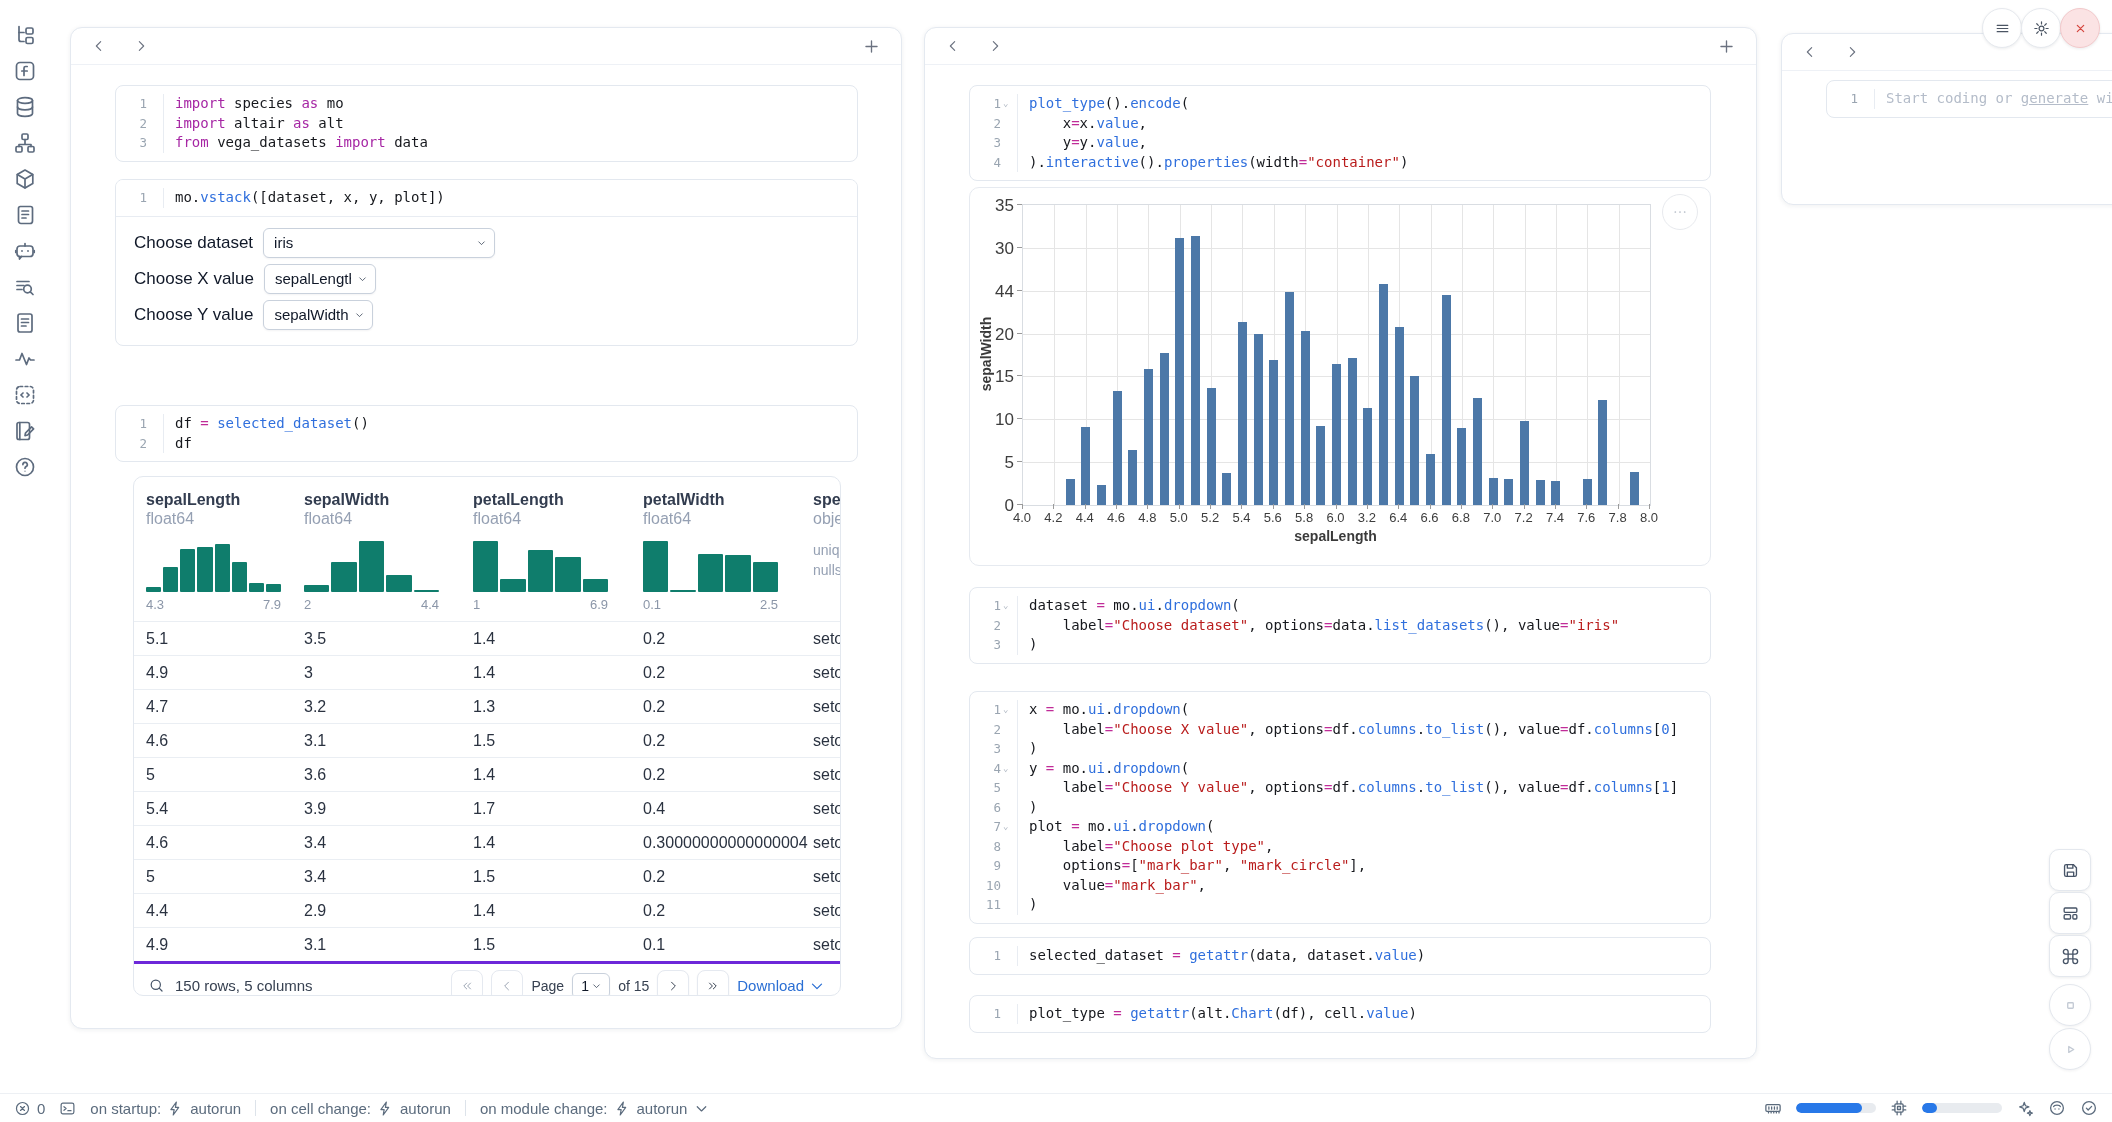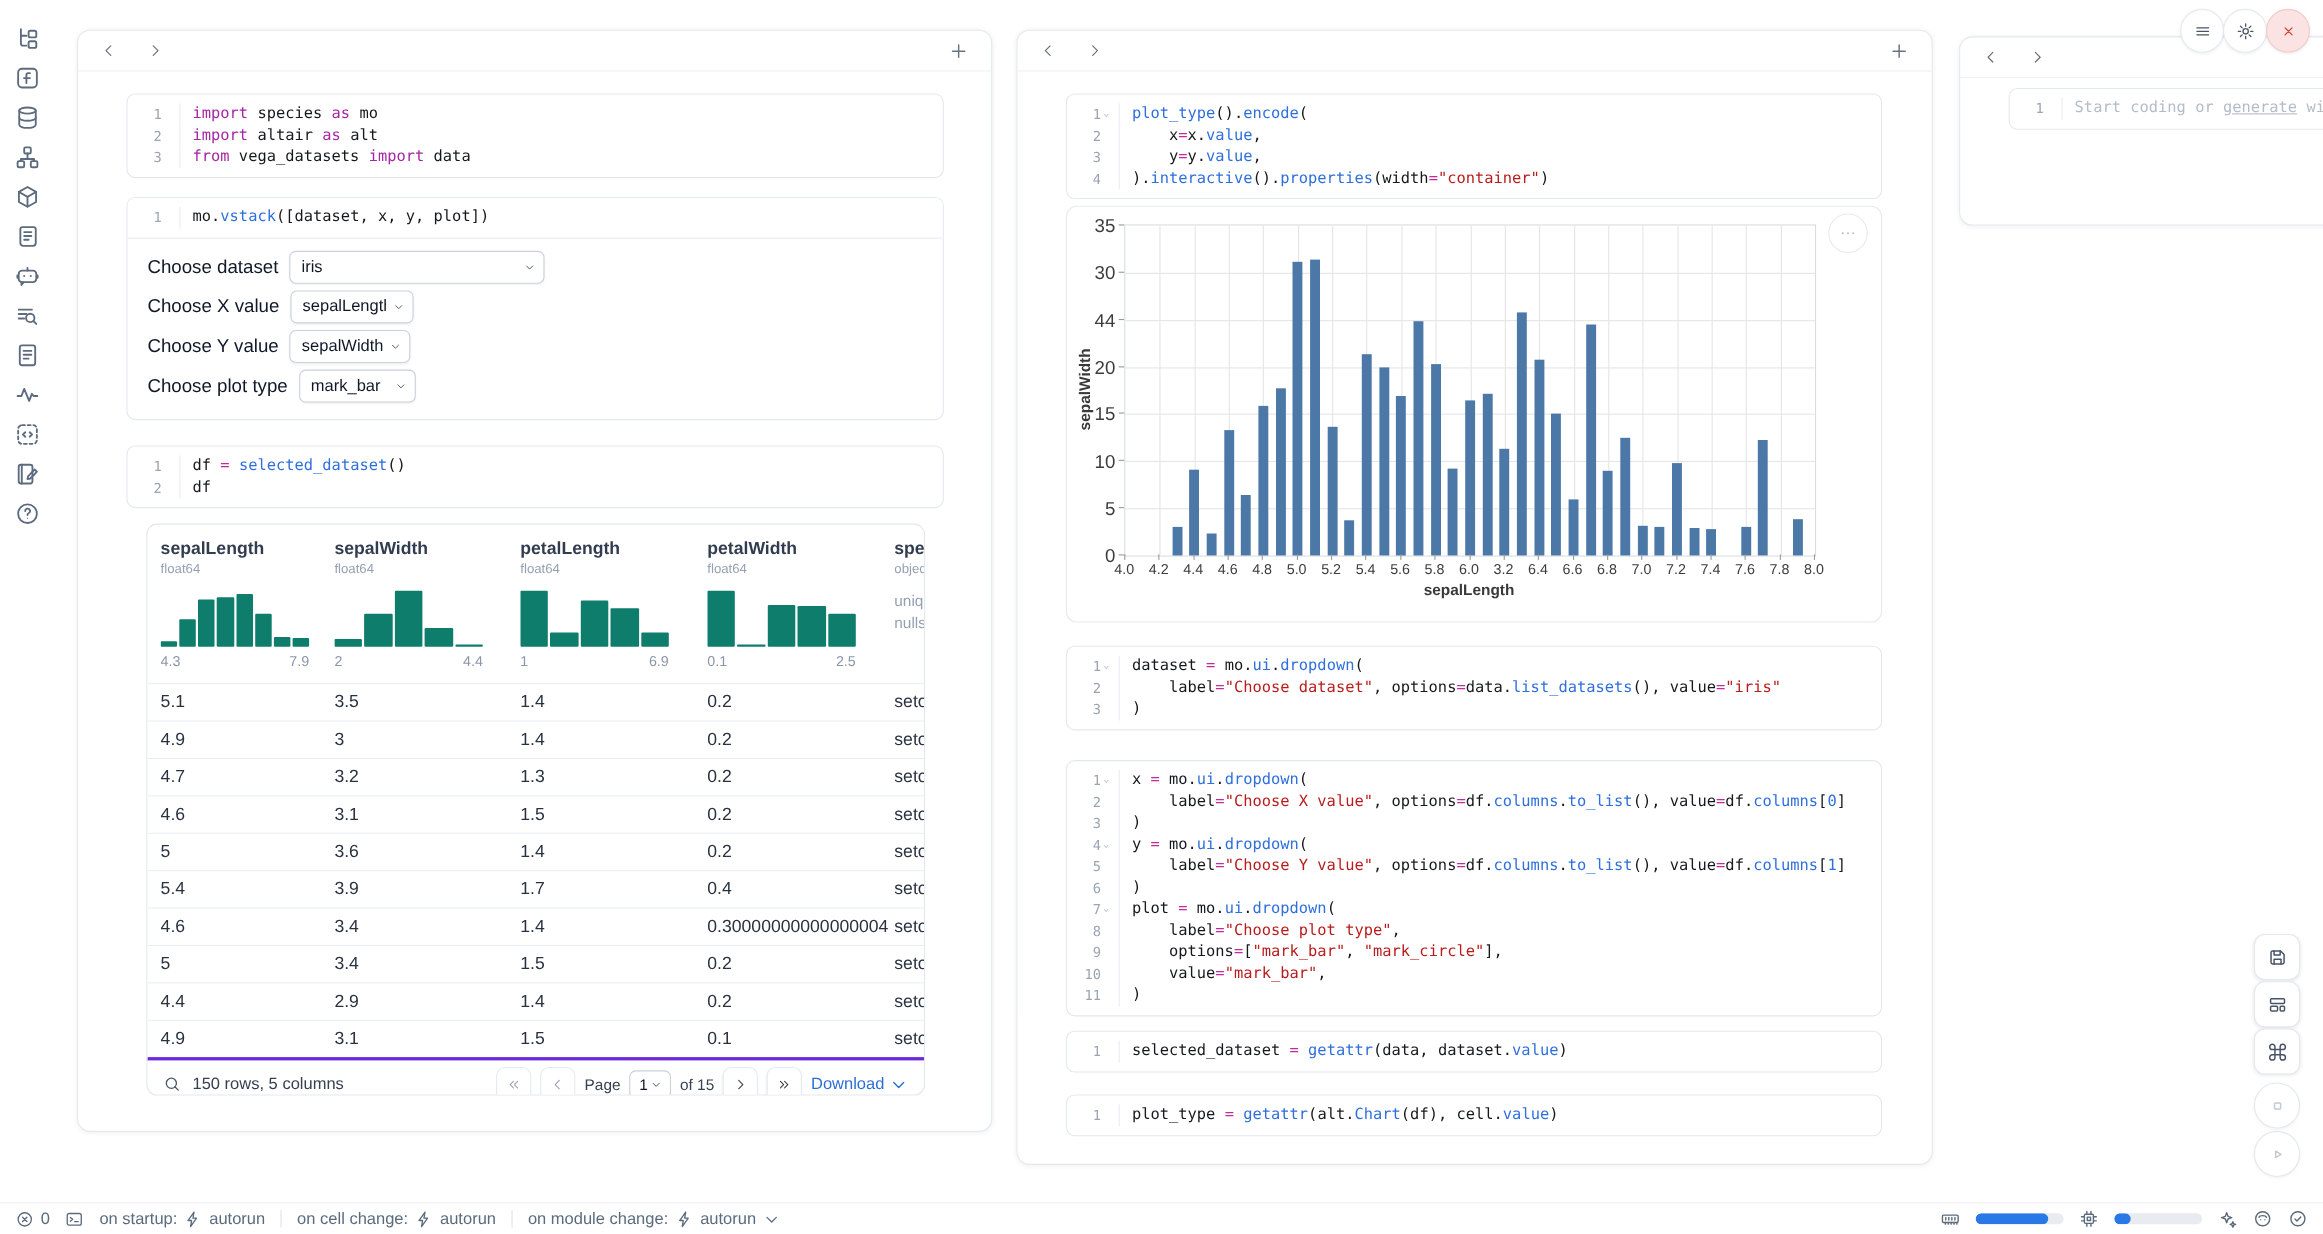--- a/index.html
+++ b/index.html
@@ -63,21 +63,21 @@
         color:#101828;padding:0 24px 0 10px;box-shadow:0 1px 2px rgba(16,24,40,.05);}
   .sel-car{position:absolute;right:8px;top:50%;transform:translateY(-50%);pointer-events:none;color:#344054;}
   .sel-car svg{width:11px;height:11px}
 
   
   #df-table{position:absolute;left:62px;top:448px;width:706px;height:518px;border:1px solid #e3e8ef;
             border-radius:10px;overflow:hidden;background:#fff;}
   .df-head{display:flex;padding:14px 0 0 12px;height:130px;}
   .df-col{flex:0 0 auto;overflow:hidden;}
   .df-name{font-weight:bold;font-size:16px;color:#323c4f;white-space:nowrap;}
-  .df-type{font-size:12px;color:#95a0b3;margin-top:1px;white-space:nowrap;}
+  .df-type{font-size:16px;color:#95a0b3;margin-top:1px;white-space:nowrap;}
   .df-hist{width:135px;height:54px;margin-top:10px;display:flex;align-items:flex-end;gap:2px;}
   .df-bar{flex:1;border-radius:1px;}
   .df-minmax{width:135px;display:flex;justify-content:space-between;font-size:13px;color:#8b96a8;margin-top:5px;}
   .df-sum{font-size:14px;color:#95a0b3;margin-top:12px;line-height:20px;white-space:nowrap;}
   .df-row{display:flex;height:33px;align-items:center;border-top:1px solid #eaeef3;
           padding-left:12px;font-size:16px;color:#2a3240;}
   .df-cell{flex:0 0 auto;overflow:hidden;white-space:nowrap;}
   .df-foot{height:43px;border-top:3px solid #6d28d9;display:flex;align-items:center;
            padding:0 14px;justify-content:space-between;}
   .foot-left{display:flex;align-items:center;gap:10px;color:#374151;font-size:15px;}
@@ -285,28 +285,20 @@
             <span class="ctl-label">Choose X value</span>
             <span class="sel-wrap"><select style="width: 112px;"><option>sepalLength</option></select><span class="sel-car">
                 <svg viewBox="0 0 24 24" fill="none" stroke="currentColor" stroke-width="1.7" stroke-linecap="round" stroke-linejoin="round">
                   <path d="m6 9.5 6 6 6-6"></path>
                 </svg>
               </span></span>
           </div>
           <div class="ctl-row">
             <span class="ctl-label">Choose Y value</span>
             <span class="sel-wrap"><select style="width: 110px;"><option>sepalWidth</option></select><span class="sel-car">
-                <svg viewBox="0 0 24 24" fill="none" stroke="currentColor" stroke-width="1.7" stroke-linecap="round" stroke-linejoin="round">
-                  <path d="m6 9.5 6 6 6-6"></path>
-                </svg>
-              </span></span>
-          </div>
-          <div class="ctl-row">
-            <span class="ctl-label">Choose plot type</span>
-            <span class="sel-wrap"><select style="width: 106px;"><option>mark_bar</option></select><span class="sel-car">
                 <svg viewBox="0 0 24 24" fill="none" stroke="currentColor" stroke-width="1.7" stroke-linecap="round" stroke-linejoin="round">
                   <path d="m6 9.5 6 6 6-6"></path>
                 </svg>
               </span></span>
           </div>
         </div>
     </div>
     <div class="code-cell" id="cell-df">
         <div class="cl">
           <span class="ln">1<span class="fold"></span></span>

